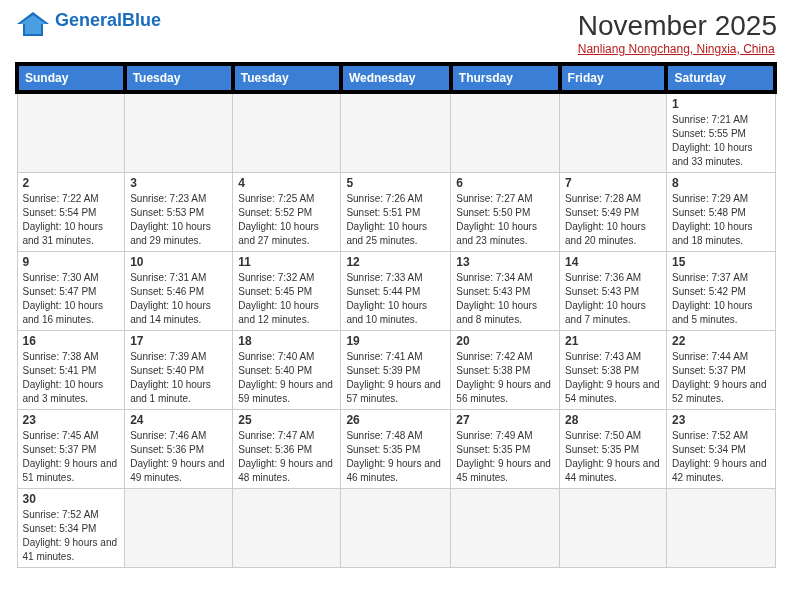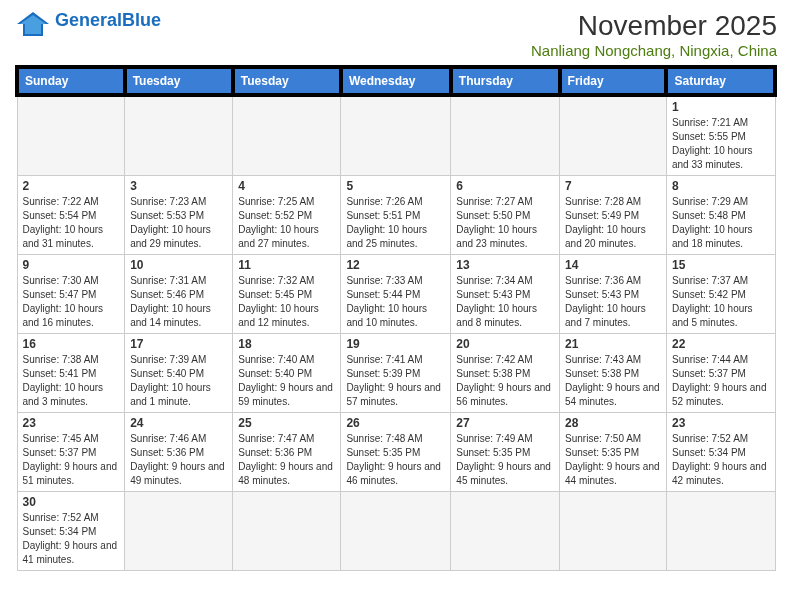--- a/index.html
+++ b/index.html
@@ -31,30 +31,31 @@
     }
     .logo-text span {
       color: #1a6dbf;
       font-weight: bold;
     }
     .logo-icon {
       width: 36px;
       height: 28px;
     }
     .title-section {
-      text-align: right;
+      text-align: left;
     }
     .month-title {
       font-size: 28px;
       color: #333;
       font-weight: normal;
     }
     .location {
-      font-size: 15px;
-      color: #4d7c0f;
+      font-size: 12px;
+      color: #b91c1c;
+      text-decoration: underline;
     }
     .calendar {
       width: 100%;
       border-collapse: collapse;
       border: 1px solid #ccc;
     }
     .calendar th {
       background-color: #3a7fd5;
       color: white;
       text-align: left;

